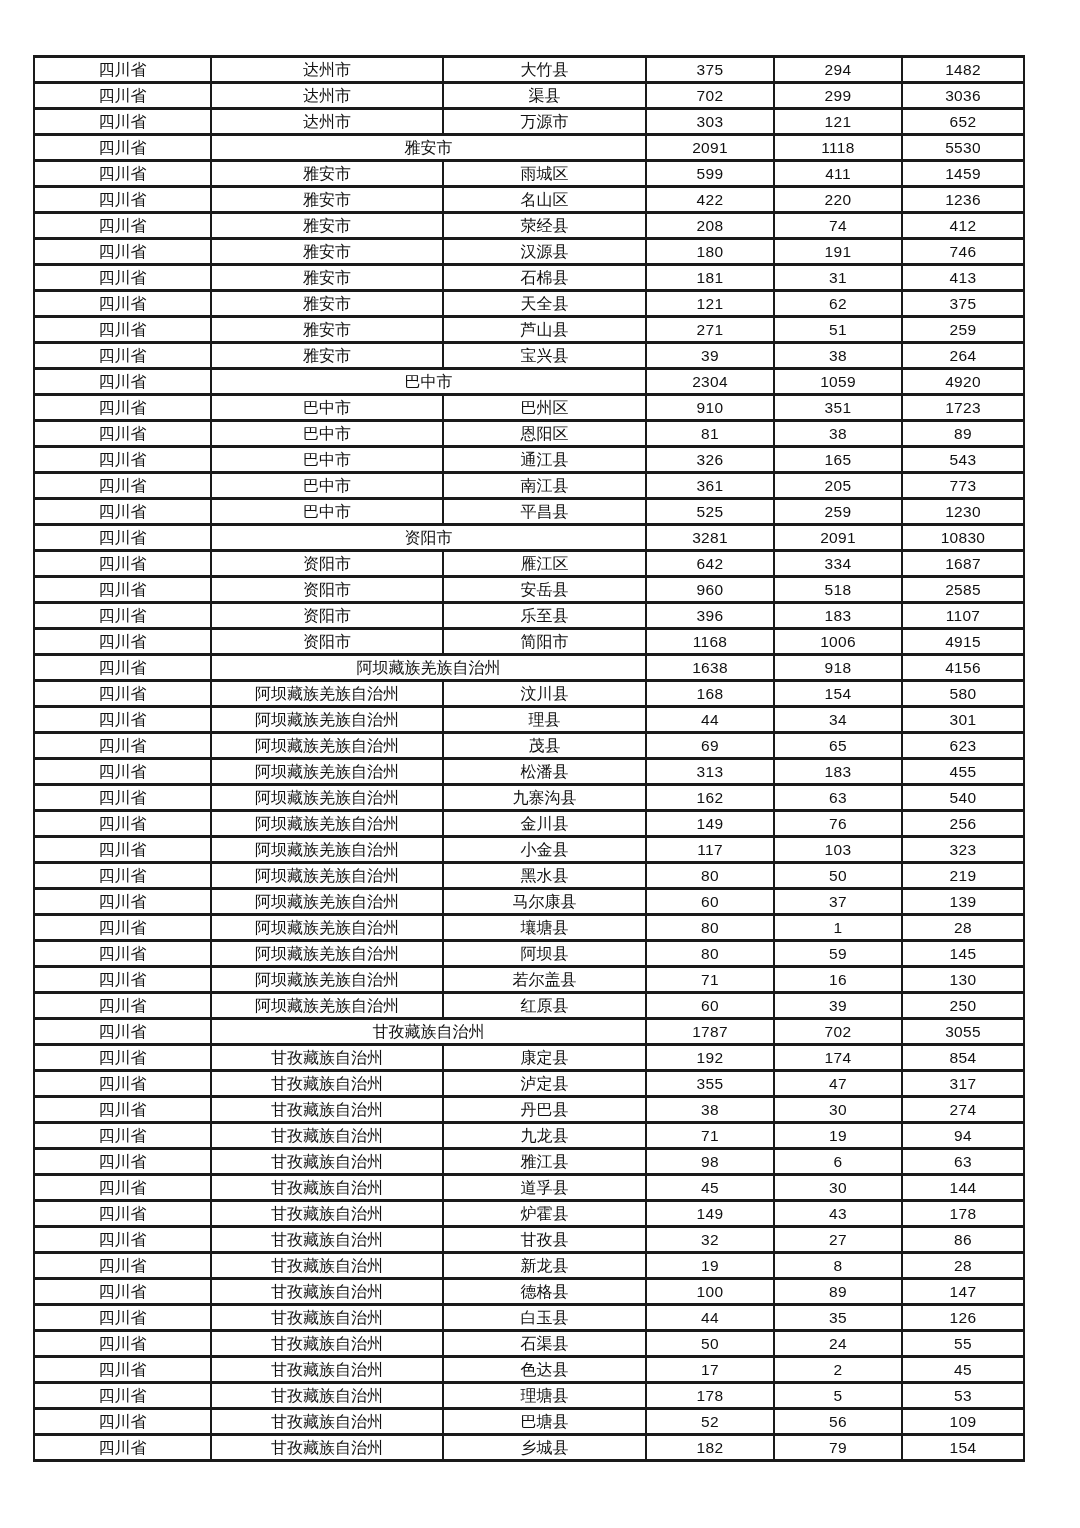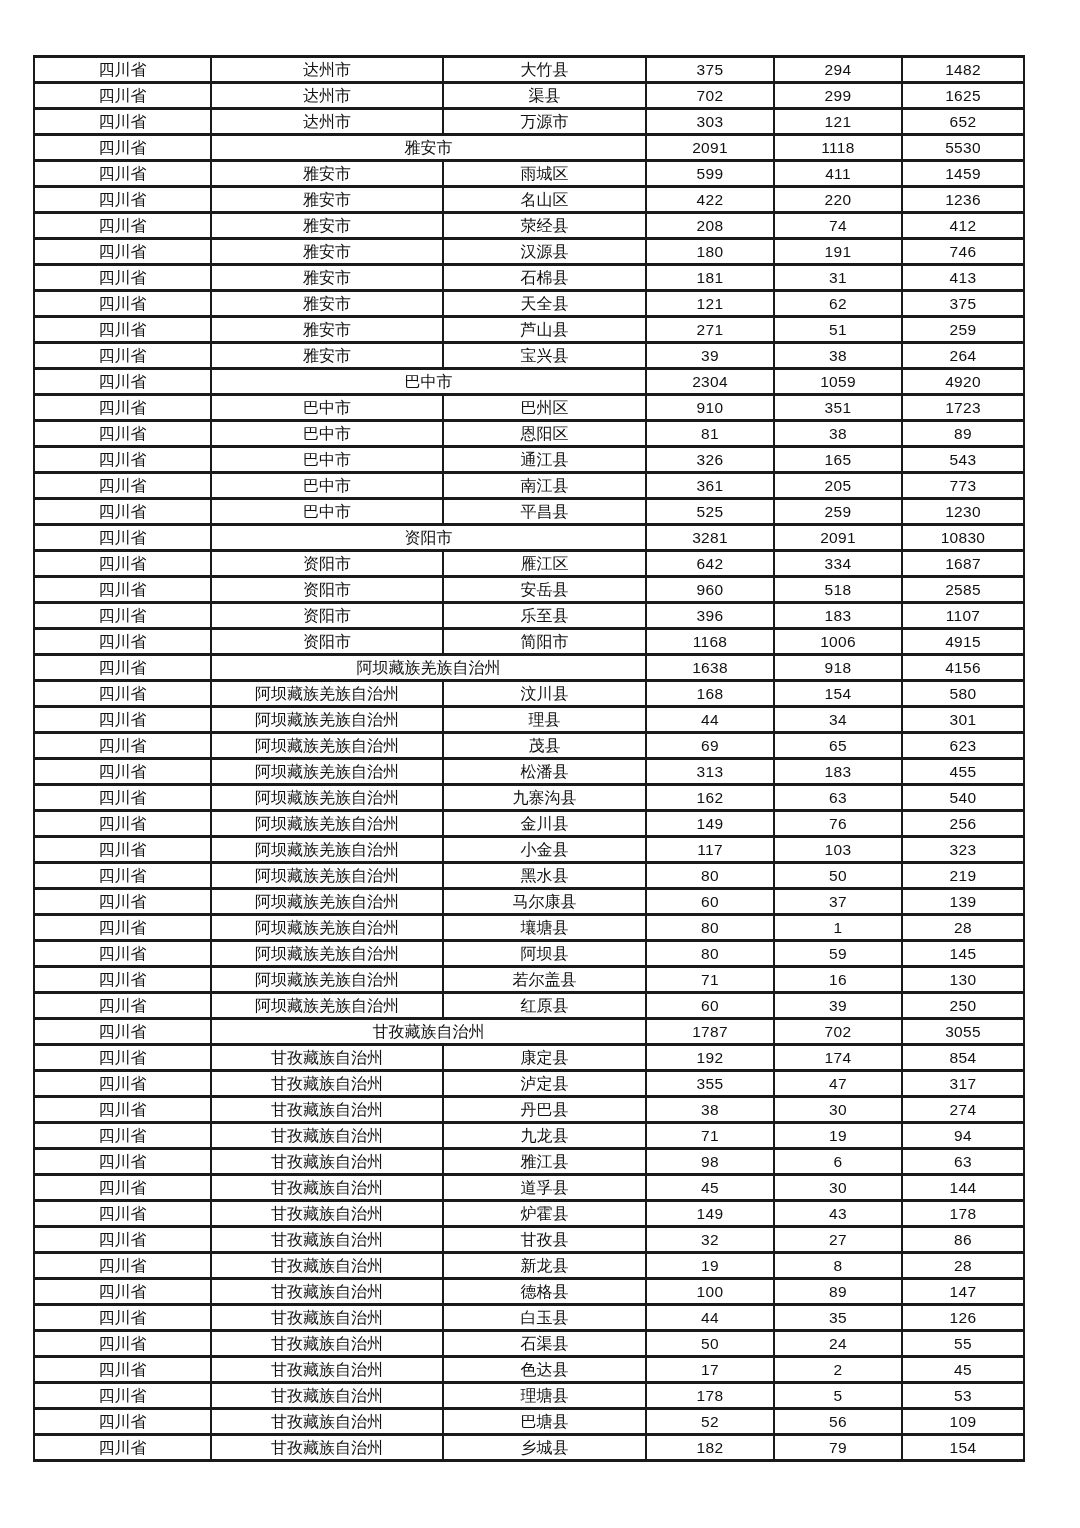--- a/index.html
+++ b/index.html
@@ -64,21 +64,21 @@
           <td class="num">375</td>
           <td class="num">294</td>
           <td class="num">1482</td>
         </tr>
         <tr>
           <td>四川省</td>
           <td>达州市</td>
           <td>渠县</td>
           <td class="num">702</td>
           <td class="num">299</td>
-          <td class="num">1625</td>
+          <td class="num">3036</td>
         </tr>
         <tr>
           <td>四川省</td>
           <td>达州市</td>
           <td>万源市</td>
           <td class="num">303</td>
           <td class="num">121</td>
           <td class="num">652</td>
         </tr>
         <tr>

